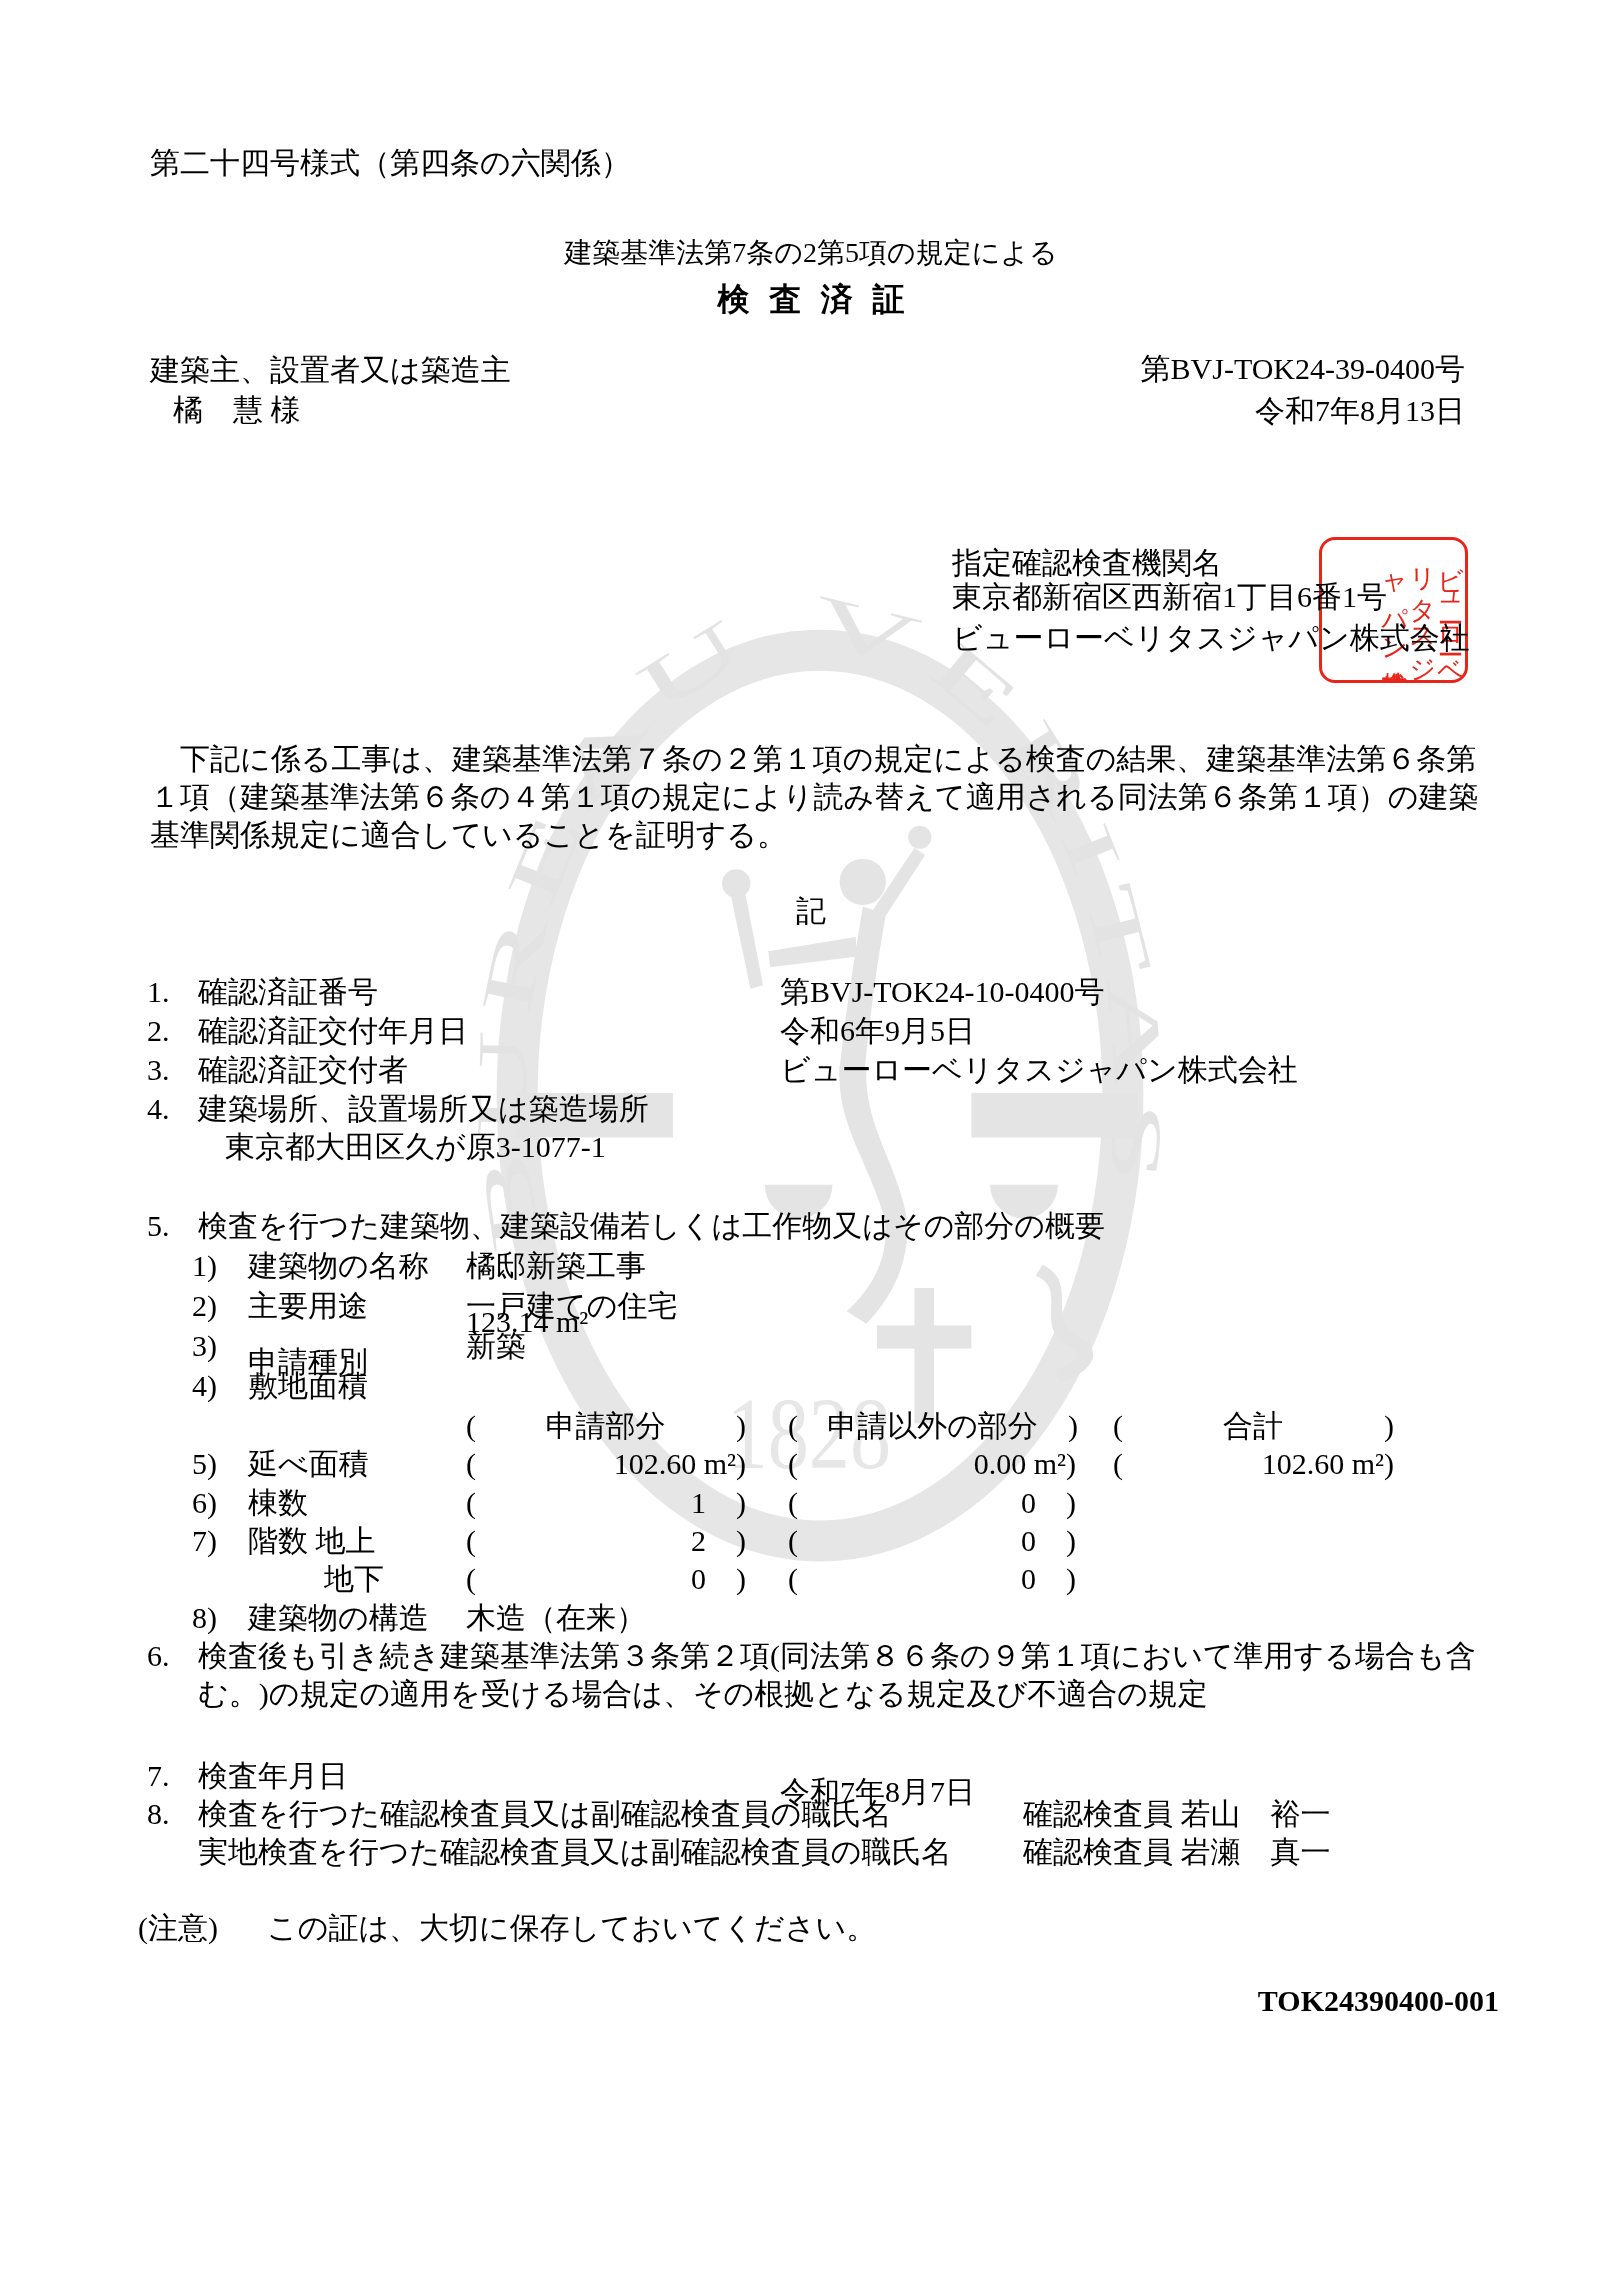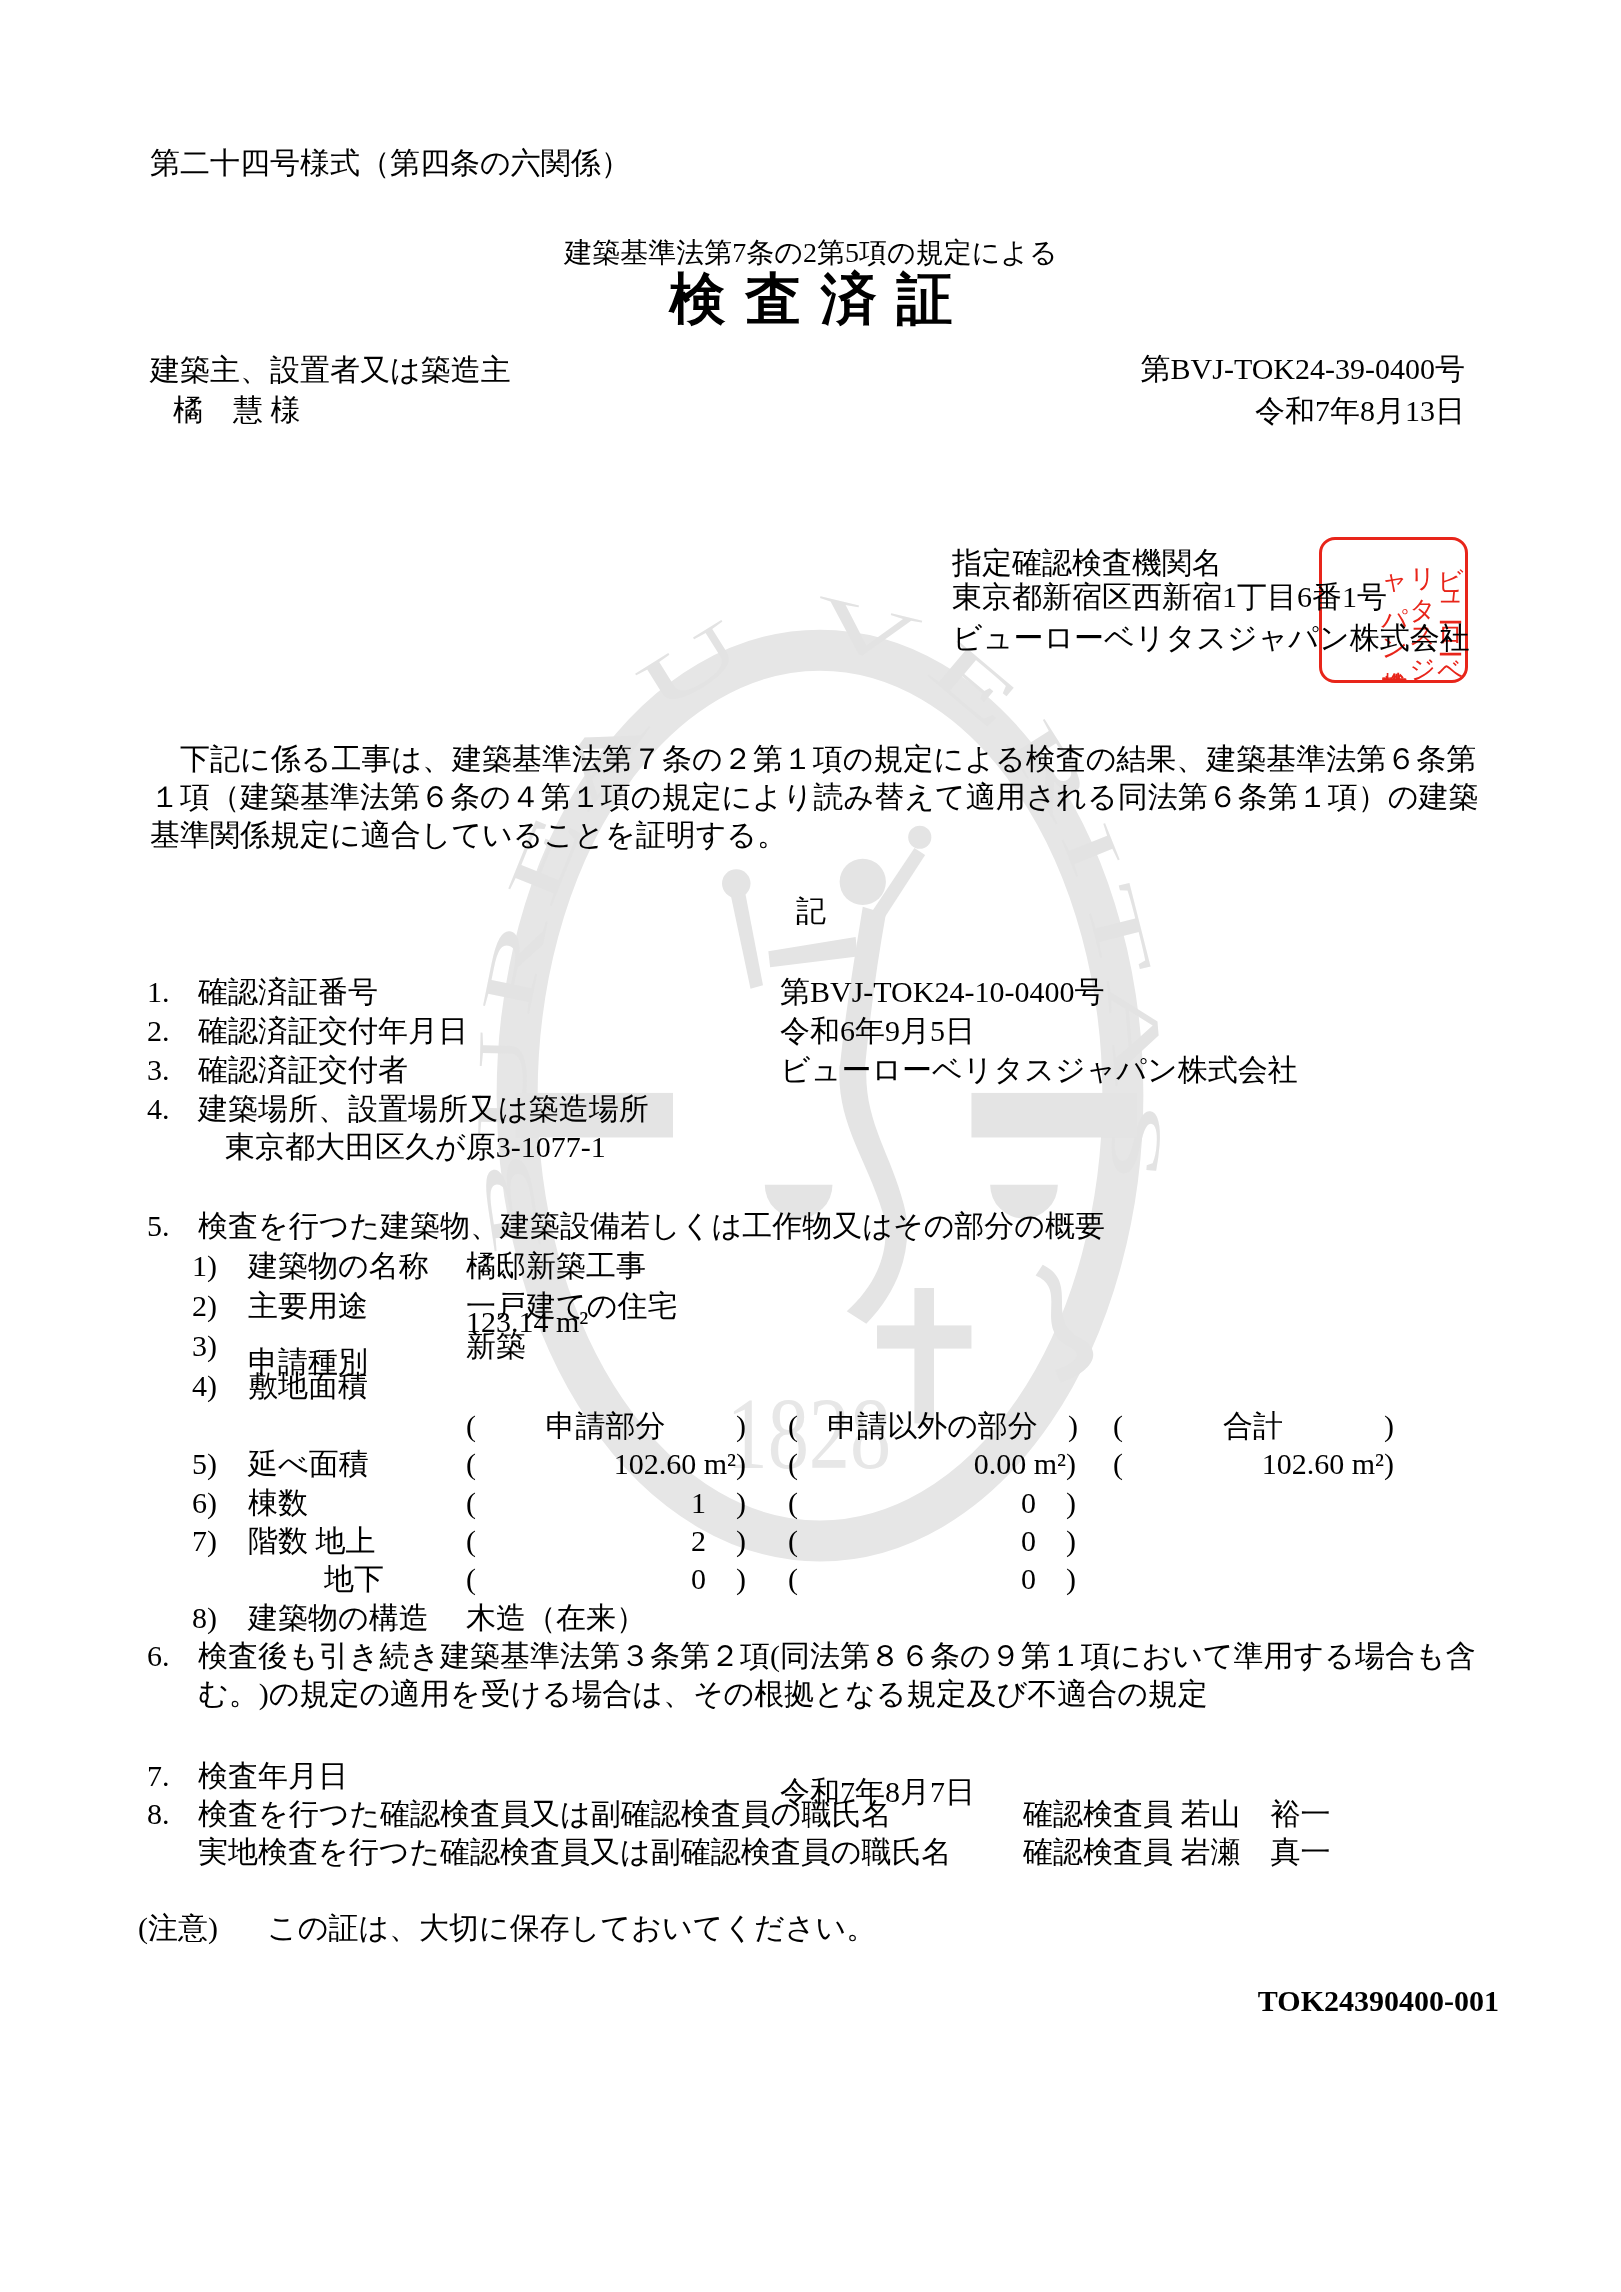--- a/index.html
+++ b/index.html
@@ -4,21 +4,21 @@
 <style>
   html,body{margin:0;padding:0;background:#ffffff;}
   .page{
     position:relative; width:1622px; height:2293px; background:#ffffff;
     font-family:"Liberation Serif","DejaVu Serif",serif; color:#000;
     overflow:hidden;
   }
   .ln{position:absolute; white-space:pre; font-size:30px; line-height:36px;}
   .ra{text-align:right;}
   .ctr{left:0; width:1622px; text-align:center;}
-  .title{font-size:56px; line-height:53px; letter-spacing:19.6px; font-weight:bold;}
+  .title{font-size:32px; line-height:53px; letter-spacing:19.6px; font-weight:bold;}
   .subtitle{font-size:28px; line-height:32px;}
   .wm{position:absolute; left:419px; top:570px; z-index:0;}
   .content{position:absolute; left:0; top:0; width:100%; height:100%; z-index:1;}
   .stamp{
     position:absolute; left:1319px; top:537px; width:149px; height:146px;
     border:3.6px solid #e8251a; border-radius:16px; box-sizing:border-box;
     z-index:2; mix-blend-mode:multiply; overflow:hidden;
   }
   .stamp-text{
     writing-mode:vertical-rl; -webkit-writing-mode:vertical-rl;

